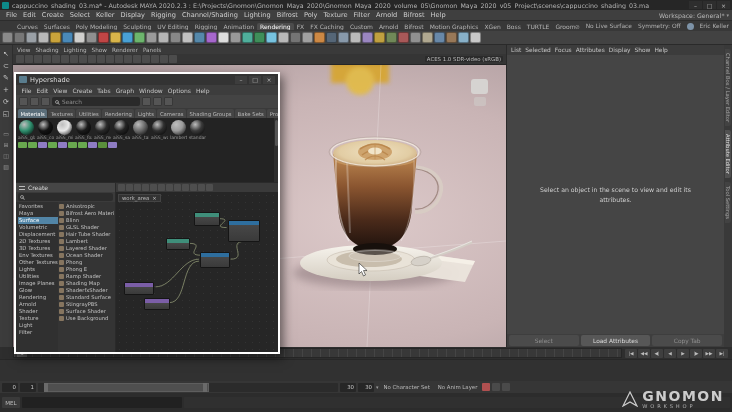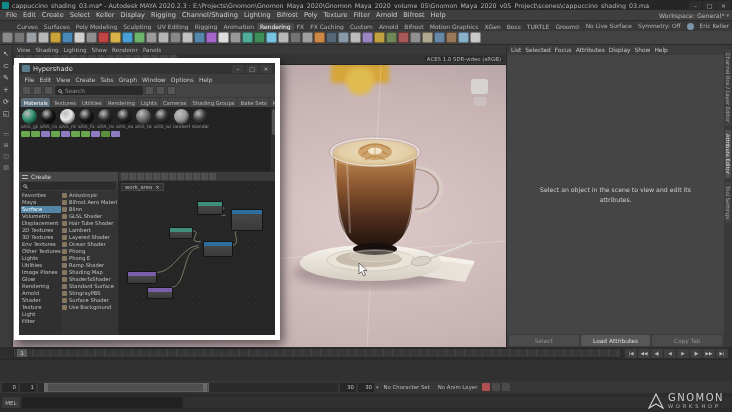--- a/index.html
+++ b/index.html
@@ -39,21 +39,21 @@
   .viewport { position:absolute; left:13px; top:45px; width:493px; height:302px; background:#2f2f2f; }
   .vp-menus { height:9px; display:flex; gap:5px; align-items:center; padding:0 4px; background:#3a3a3a; font-size:5.7px; color:#b5b5b5; }
   .vp-toolbar { height:11px; display:flex; align-items:center; gap:1px; padding:0 3px; background:#353535; border-bottom:1px solid #262626; }
   .vp-icon { width:8px; height:8px; background:#4c4c4c; border-radius:1px; flex:none; }
   .vp-colorspace { margin-left:auto; font-size:5.4px; color:#b9b9b9; background:#2b2b2b; padding:0 2px; border-radius:1px; white-space:nowrap; }
   .vp-canvas { position:absolute; left:0; top:20px; right:0; bottom:0; overflow:hidden; }
   .vp-canvas svg { display:block; width:100%; height:100%; }
   .cursor { position:absolute; z-index:30; }
 
   
-  .hypershade { position:absolute; left:14px; top:58px; width:266px; height:282px; background:#424242; border:5px solid #ffffff; box-shadow:3px 4px 10px rgba(0,0,0,.55); z-index:10; display:flex; flex-direction:column; }
+  .hypershade { position:absolute; left:14px; top:72px; width:266px; height:282px; background:#424242; border:2px solid #ffffff; box-shadow:3px 4px 10px rgba(0,0,0,.55); z-index:10; display:flex; flex-direction:column; }
   .hs-titlebar { height:11px; background:#333; display:flex; align-items:center; gap:3px; padding:0 3px; font-size:6.6px; color:#ddd; }
   .hs-title-icon { width:8px; height:7px; background:#5a7d8e; border-radius:1px; }
   .hs-controls { margin-left:auto; display:flex; gap:2px; }
   .hs-ctl { width:12px; height:8px; display:flex; align-items:center; justify-content:center; font-size:6px; color:#bbb; background:#3d3d3d; }
   .hs-menubar { height:10px; display:flex; align-items:center; padding:0 3px; background:#3d3d3d; font-size:6px; color:#c8c8c8; }
   .hs-menu { padding:0 2.5px; }
   .hs-toolbar { height:13px; display:flex; align-items:center; gap:2px; padding:0 3px; background:#444; }
   .hs-tool-icon { width:9px; height:9px; background:#555; border-radius:1px; border:1px solid #383838; }
   .hs-search { width:88px; height:9px; background:#2a2a2a; border-radius:2px; color:#8e8e8e; font-size:5.8px; display:flex; align-items:center; gap:3px; padding:0 3px; }
   .mag { width:4px; height:4px; border:1px solid #8e8e8e; border-radius:50%; position:relative; flex:none; }
@@ -124,21 +124,21 @@
   .rs-icon { width:8px; height:8px; border-radius:1px; background:#4a4a4a; flex:none; }
   .rs-icon.key { background:#b05050; }
 
   .command-row { position:absolute; left:0; top:393px; width:732px; height:19px; background:#2c2c2c; display:flex; align-items:center; gap:2px; padding:0 2px; }
   .mel-box { width:18px; height:11px; background:#3a3a3a; color:#bbb; font-size:5.6px; display:flex; align-items:center; justify-content:center; border-radius:1px; }
   .cmd-input { width:160px; height:11px; background:#212121; border-radius:1px; }
   .help-area { flex:1; height:11px; background:#303030; border-radius:1px; }
 
   .watermark { position:absolute; right:8px; bottom:3px; z-index:40; display:flex; align-items:center; gap:4px; color:#d5d5d5; opacity:.95; }
   .wm-text { display:flex; flex-direction:column; line-height:1.05; }
-  .wm-line1 { font-size:10px; font-weight:normal; letter-spacing:1.5px; }
+  .wm-line1 { font-size:14px; font-weight:bold; letter-spacing:1.5px; }
   .wm-line2 { font-size:5.2px; letter-spacing:2.8px; color:#b5b5b5; }
 </style>
 </head>
 <body>
 
 <div id="app">
 
   <div class="titlebar">
     <div class="app-icon"></div>
     <span class="title-text">cappuccino_shading_03.ma* - Autodesk MAYA 2020.2.3 : E:\Projects\Gnomon\Gnomon_Maya_2020\Gnomon_Maya_2020_volume_05\Gnomon_Maya_2020_v05_Project\scenes\cappuccino_shading_03.ma</span>

